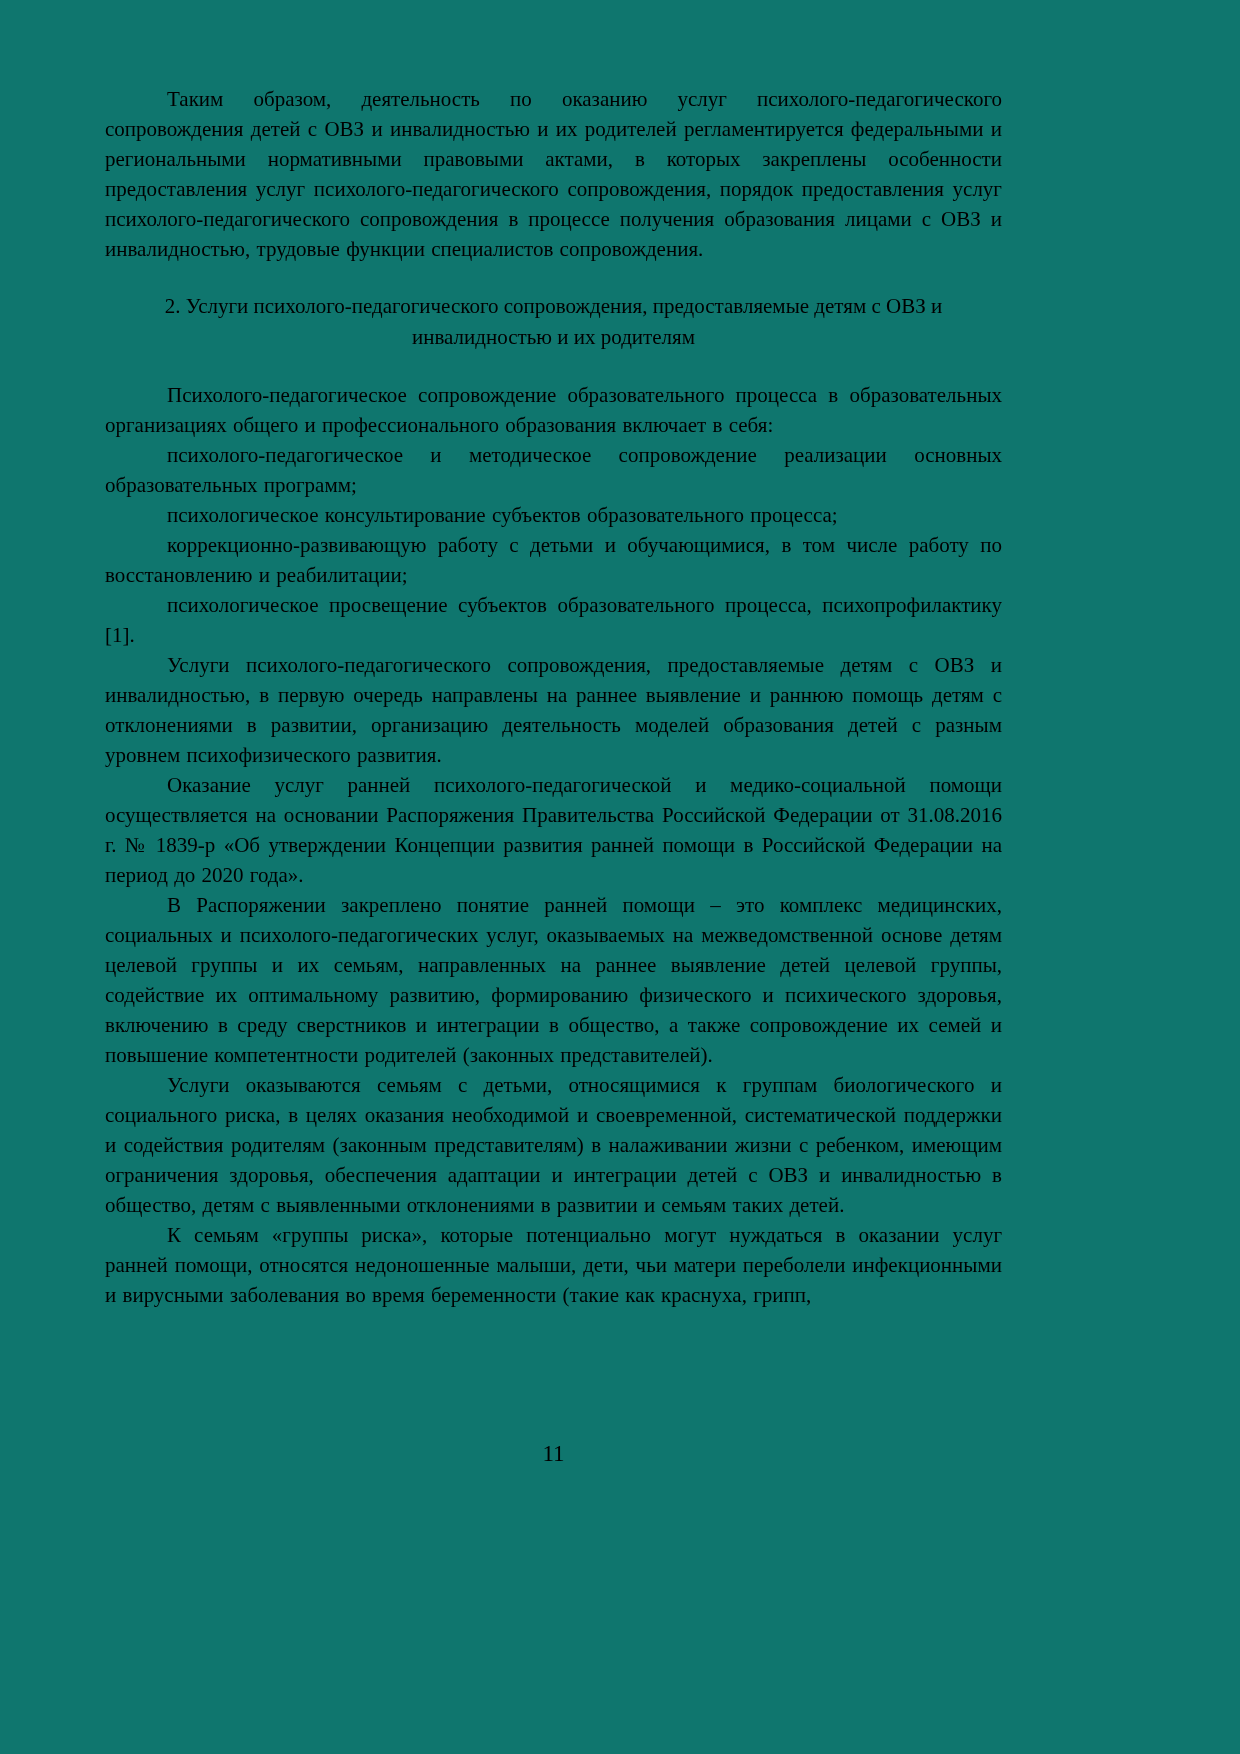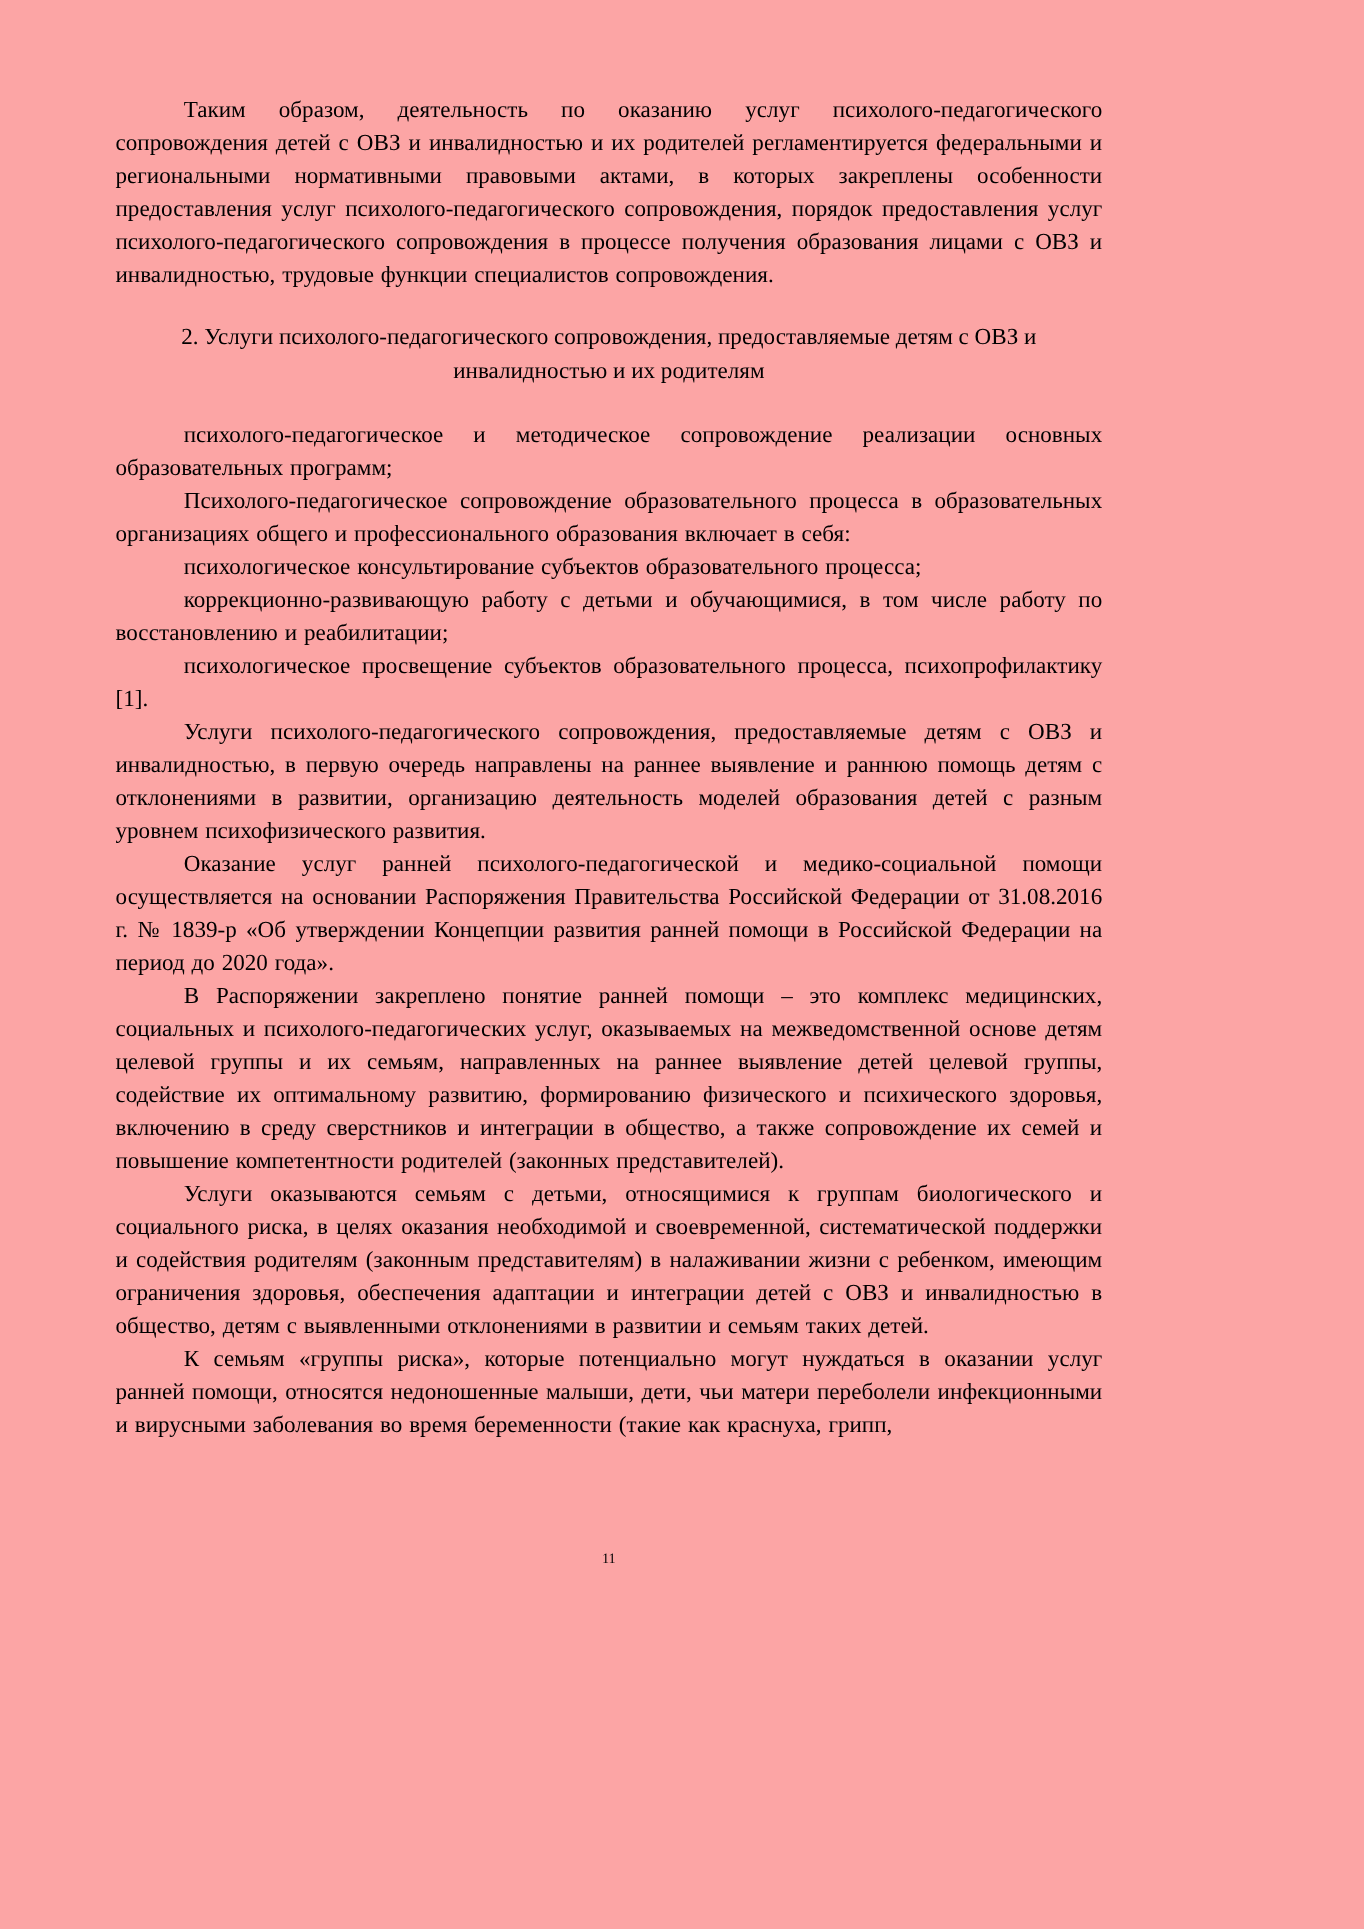--- a/index.html
+++ b/index.html
@@ -11,21 +11,21 @@
       width: 1240px;
       height: 1754px;
       position: relative;
       overflow: hidden;
       font-family: "Liberation Serif", "DejaVu Serif", serif;
       color: #000000;
     }
     .page {
       position: absolute;
       inset: 0;
-      background: #fca5a5;
+      background: #0f766e;
     }
     .content {
       box-sizing: border-box;
       padding: 84px 238px 0 105px;
     }
     .para {
       margin: 0;
       font-size: 21px;
       line-height: 30px;
       text-align: justify;
@@ -37,37 +37,37 @@
       font-size: 21px;
       line-height: 31px;
       font-weight: normal;
       text-align: center;
       text-indent: 0;
     }
     .page-number {
       position: absolute;
       left: 105px;
       width: 897px;
-      top: 1405px;
+      top: 1442px;
       text-align: center;
-      font-size: 13px;
+      font-size: 23px;
       line-height: 24px;
     }
   </style>
 </head>
 <body>
 
 <div class="page">
   <main class="content">
     <p class="para">Таким образом, деятельность по оказанию услуг психолого-педагогического сопровождения детей с ОВЗ и инвалидностью и их родителей регламентируется федеральными и региональными нормативными правовыми актами, в которых закреплены особенности предоставления услуг психолого-педагогического сопровождения, порядок предоставления услуг психолого-педагогического сопровождения в процессе получения образования лицами с ОВЗ и инвалидностью, трудовые функции специалистов сопровождения.</p>
 
     <h2 class="heading">2. Услуги психолого-педагогического сопровождения, предоставляемые детям с ОВЗ и инвалидностью и их родителям</h2>
 
+    <p class="para">Психолого-педагогическое сопровождение образовательного процесса в образовательных организациях общего и профессионального образования включает в себя:</p>
     <p class="para">психолого-педагогическое и методическое сопровождение реализации основных образовательных программ;</p>
-    <p class="para">Психолого-педагогическое сопровождение образовательного процесса в образовательных организациях общего и профессионального образования включает в себя:</p>
     <p class="para">психологическое консультирование субъектов образовательного процесса;</p>
     <p class="para">коррекционно-развивающую работу с детьми и обучающимися, в том числе работу по восстановлению и реабилитации;</p>
     <p class="para">психологическое просвещение субъектов образовательного процесса, психопрофилактику [1].</p>
     <p class="para">Услуги психолого-педагогического сопровождения, предоставляемые детям с ОВЗ и инвалидностью, в первую очередь направлены на раннее выявление и раннюю помощь детям с отклонениями в развитии, организацию деятельность моделей образования детей с разным уровнем психофизического развития.</p>
     <p class="para">Оказание услуг ранней психолого-педагогической и медико-социальной помощи осуществляется на основании Распоряжения Правительства Российской Федерации от 31.08.2016 г. № 1839-р «Об утверждении Концепции развития ранней помощи в Российской Федерации на период до 2020 года».</p>
     <p class="para">В Распоряжении закреплено понятие ранней помощи – это комплекс медицинских, социальных и психолого-педагогических услуг, оказываемых на межведомственной основе детям целевой группы и их семьям, направленных на раннее выявление детей целевой группы, содействие их оптимальному развитию, формированию физического и психического здоровья, включению в среду сверстников и интеграции в общество, а также сопровождение их семей и повышение компетентности родителей (законных представителей).</p>
     <p class="para">Услуги оказываются семьям с детьми, относящимися к группам биологического и социального риска, в целях оказания необходимой и своевременной, систематической поддержки и содействия родителям (законным представителям) в налаживании жизни с ребенком, имеющим ограничения здоровья, обеспечения адаптации и интеграции детей с ОВЗ и инвалидностью в общество, детям с выявленными отклонениями в развитии и семьям таких детей.</p>
     <p class="para">К семьям «группы риска», которые потенциально могут нуждаться в оказании услуг ранней помощи, относятся недоношенные малыши, дети, чьи матери переболели инфекционными и вирусными заболевания во время беременности (такие как краснуха, грипп,</p>
   </main>
 

